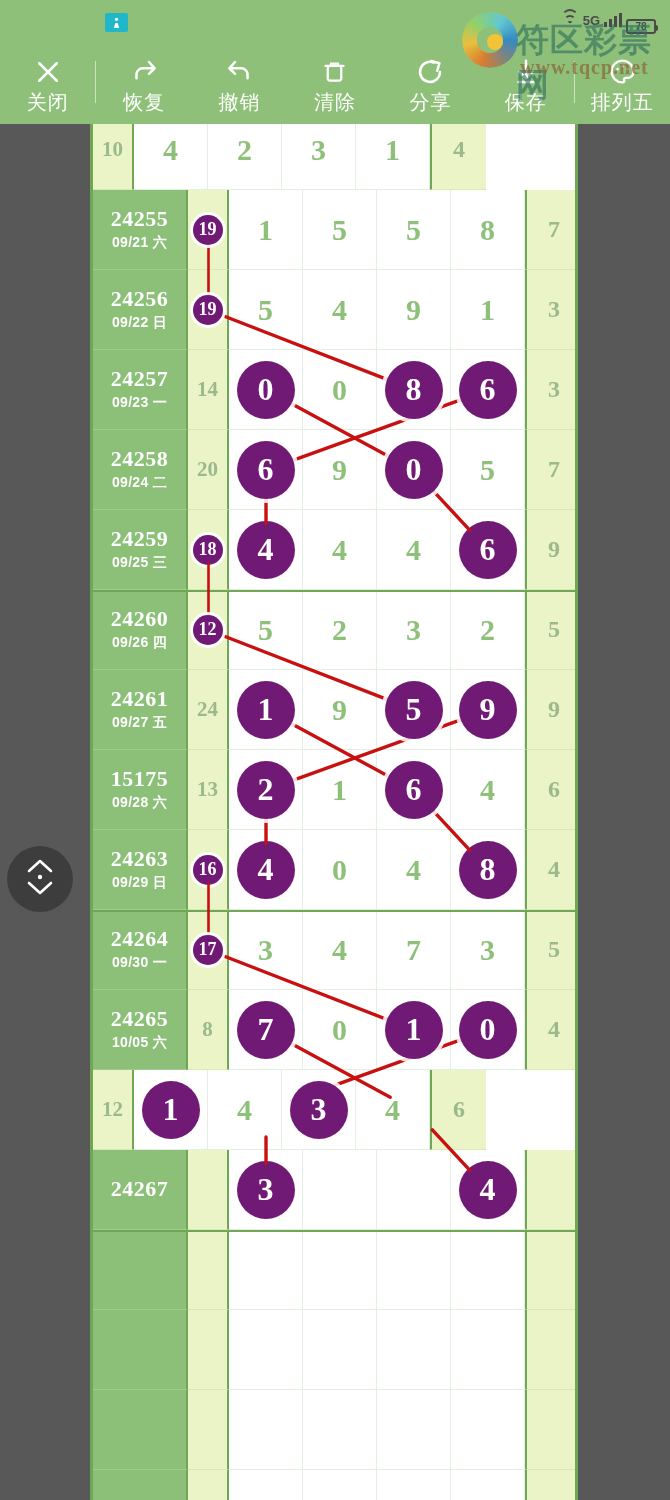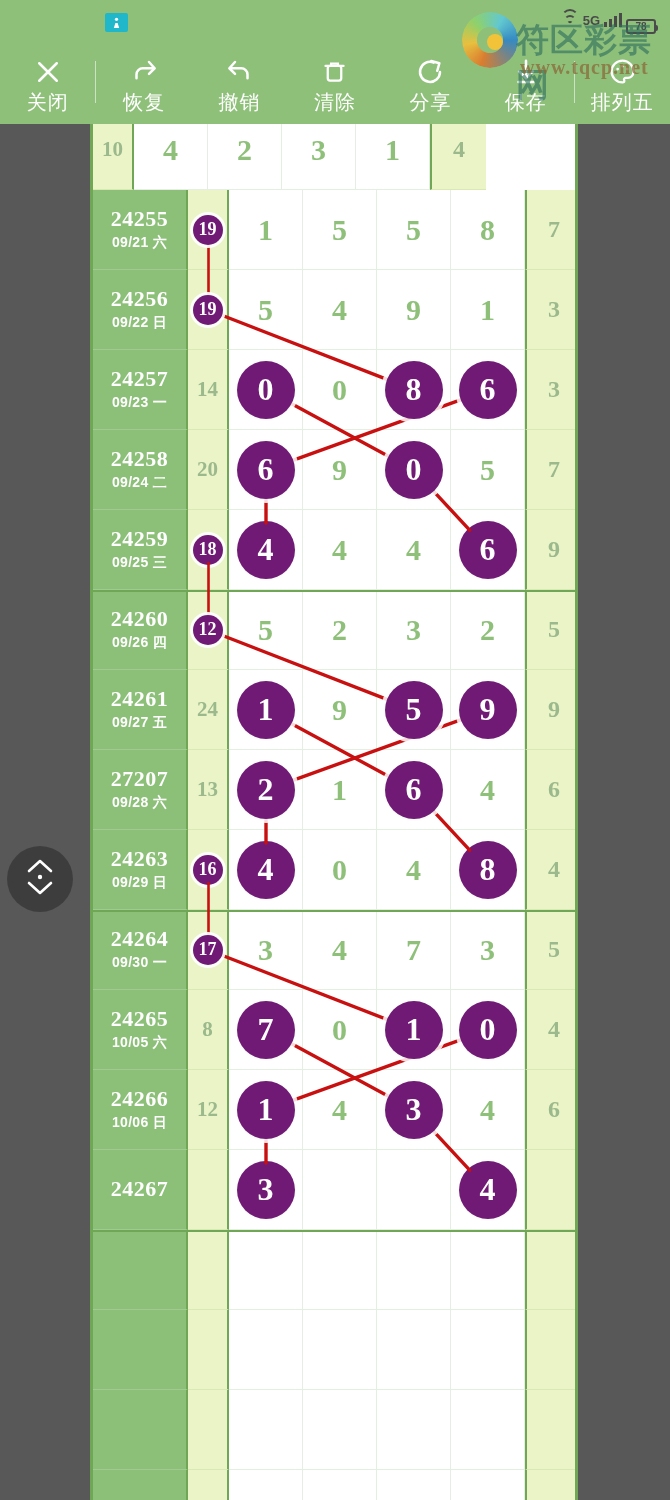--- a/index.html
+++ b/index.html
@@ -397,21 +397,21 @@
           <div class="c-d">
             <div class="ball">5</div>
           </div>
           <div class="c-d">
             <div class="ball">9</div>
           </div>
           <div class="c-last">9</div>
         </div>
         <div class="row">
           <div class="c-issue">
-            <div class="no">27207</div>
+            <div class="no">15175</div>
             <div class="dt">09/28 六</div>
           </div>
           <div class="c-sum">13</div>
           <div class="c-d">
             <div class="ball">2</div>
           </div>
           <div class="c-d">1</div>
           <div class="c-d">
             <div class="ball">6</div>
           </div>
@@ -462,24 +462,20 @@
           <div class="c-d">0</div>
           <div class="c-d">
             <div class="ball">1</div>
           </div>
           <div class="c-d">
             <div class="ball">0</div>
           </div>
           <div class="c-last">4</div>
         </div>
         <div class="row">
-          <div class="c-issue">
-            <div class="no">24266</div>
-            <div class="dt">10/06 日</div>
-          </div>
           <div class="c-sum">12</div>
           <div class="c-d">
             <div class="ball">1</div>
           </div>
           <div class="c-d">4</div>
           <div class="c-d">
             <div class="ball">3</div>
           </div>
           <div class="c-d">4</div>
           <div class="c-last">6</div>

